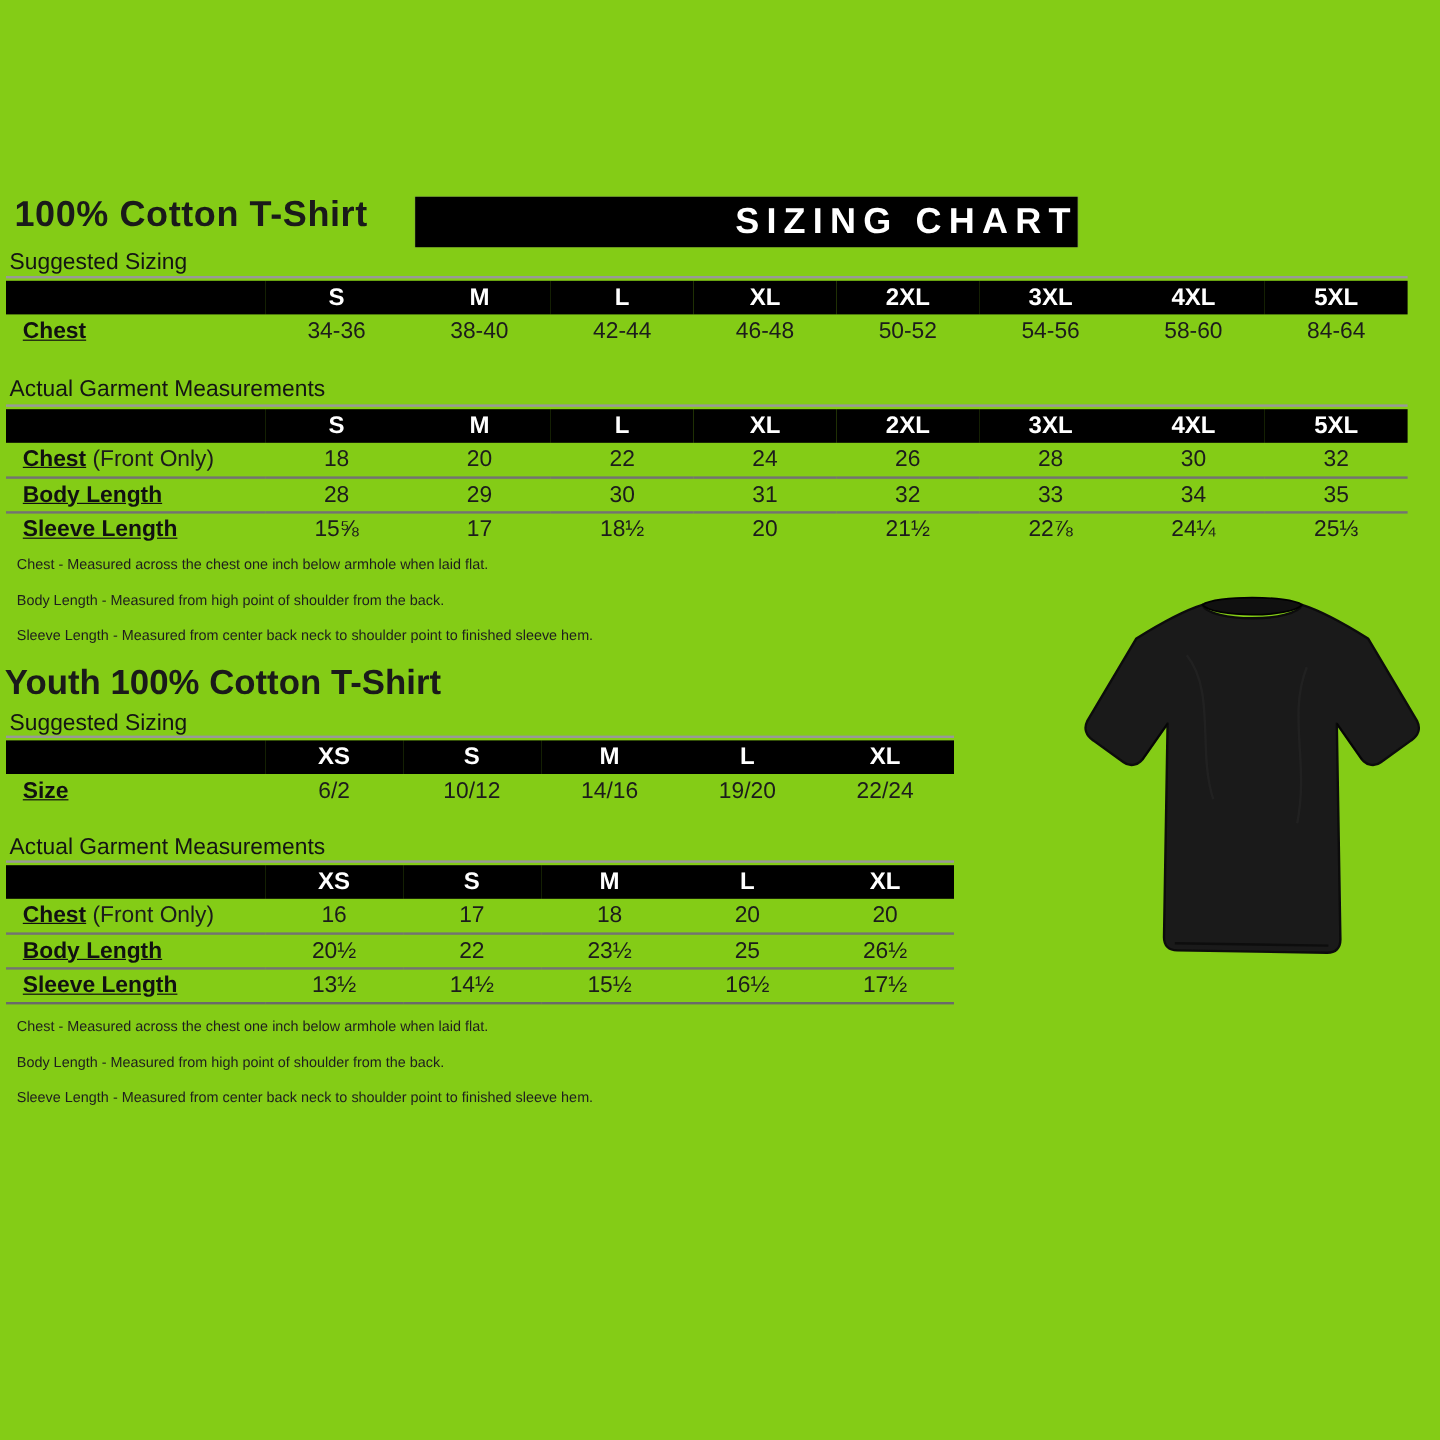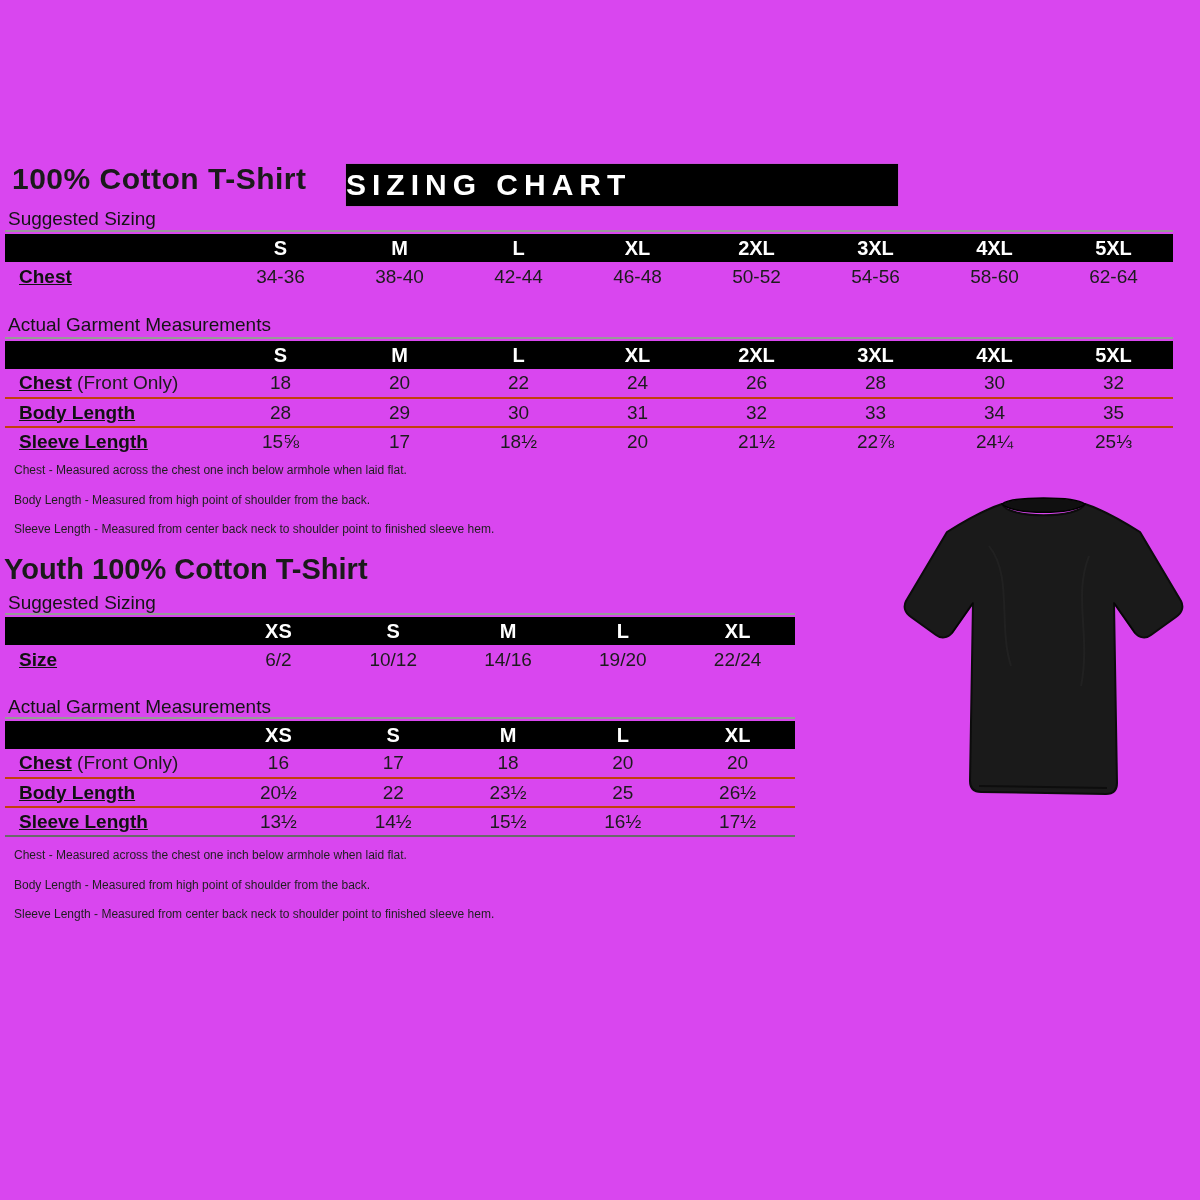--- a/index.html
+++ b/index.html
@@ -1,44 +1,44 @@
 <!DOCTYPE html>
 <html><head>
 <meta charset="utf-8">
 <style>
   * { margin:0; padding:0; box-sizing:border-box; }
   html,body { background:#ffffff; }
   .page {
-    position:relative; width:1200px; height:1200px; background:#d946ef;
+    position:relative; width:1200px; height:1200px; background:#84cc16;
     font-family:"Liberation Sans","DejaVu Sans",sans-serif; color:#111;
     overflow:hidden;
   }
   .abs { position:absolute; }
 
   .main-title { font-size:30px; font-weight:bold; color:#1a1a1a; letter-spacing:0.5px; }
   .banner {
-    background:#000; color:#fff; text-align:left;
+    background:#000; color:#fff; text-align:right;
     font-size:30px; font-weight:bold; letter-spacing:6px; line-height:42px;
     box-shadow:0 0 1px #777;
   }
   .sec-label { font-size:19px; color:#141414; }
 
   .tbl-wrap { border-top:2px solid #999; padding-top:2px; }
   table.size-table { width:100%; border-collapse:collapse; table-layout:fixed; }
   table.size-table thead th {
     background:#000; color:#fff; font-weight:bold; font-size:20px;
     height:28px; text-align:center; vertical-align:middle; padding:0;
   }
   table.size-table td {
     font-size:19px; text-align:center; vertical-align:middle;
     height:29px; color:#1c1c1c; padding:0;
   }
   table.size-table .lbl { text-align:left; padding-left:14px; }
   table.size-table td .b { font-weight:bold; color:#111;text-decoration:underline; }
-  table.meas tbody tr + tr td { border-top:2px solid #c2410c; }
+  table.meas tbody tr + tr td { border-top:2px solid #737373; }
   table.meas.bottomline tbody tr:last-child td { border-bottom:2px solid #6a6a6a; }
 
   .notes div { font-size:12px; color:#1e1e1e; line-height:29.5px; }
   .youth-title { font-size:29px; font-weight:bold; color:#1a1a1a; }
 
   .tee { display:block; }
 </style>
 </head>
 <body>
 
@@ -80,21 +80,21 @@
       <tbody>
         <tr>
           <td class="lbl"><span class="b">Chest</span><span></span></td>
           <td>34-36</td>
           <td>38-40</td>
           <td>42-44</td>
           <td>46-48</td>
           <td>50-52</td>
           <td>54-56</td>
           <td>58-60</td>
-          <td>62-64</td>
+          <td>84-64</td>
         </tr>
       </tbody>
     </table>
   </div>
 
   <div class="abs sec-label" style="left:8px; top:314px;">Actual Garment Measurements</div>
 
   <div class="abs tbl-wrap" style="left:5px; top:337px; width:1168px;">
     <table class="size-table meas">
       <colgroup>

